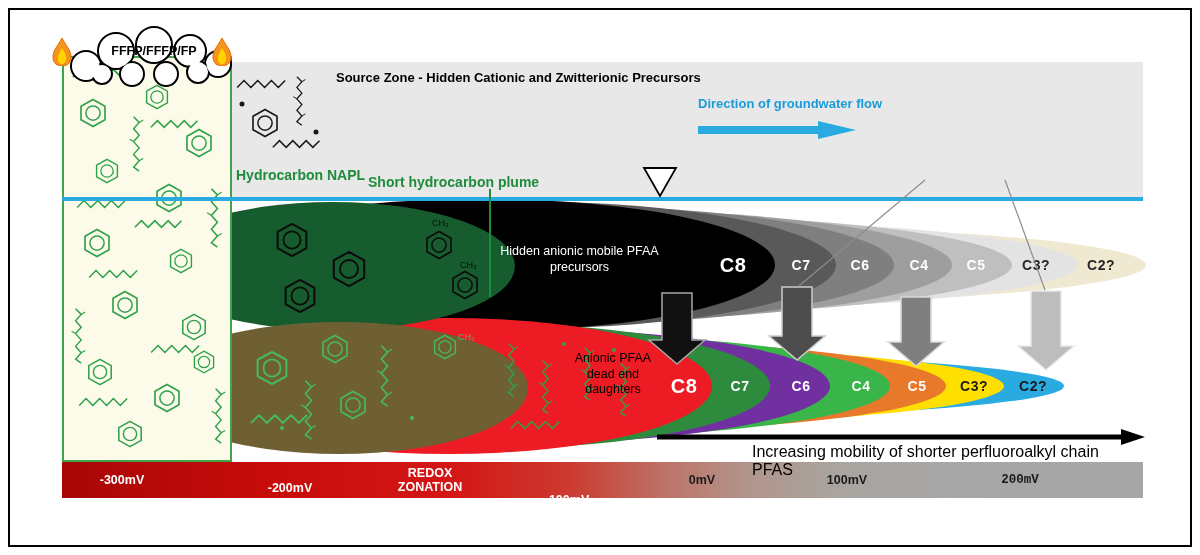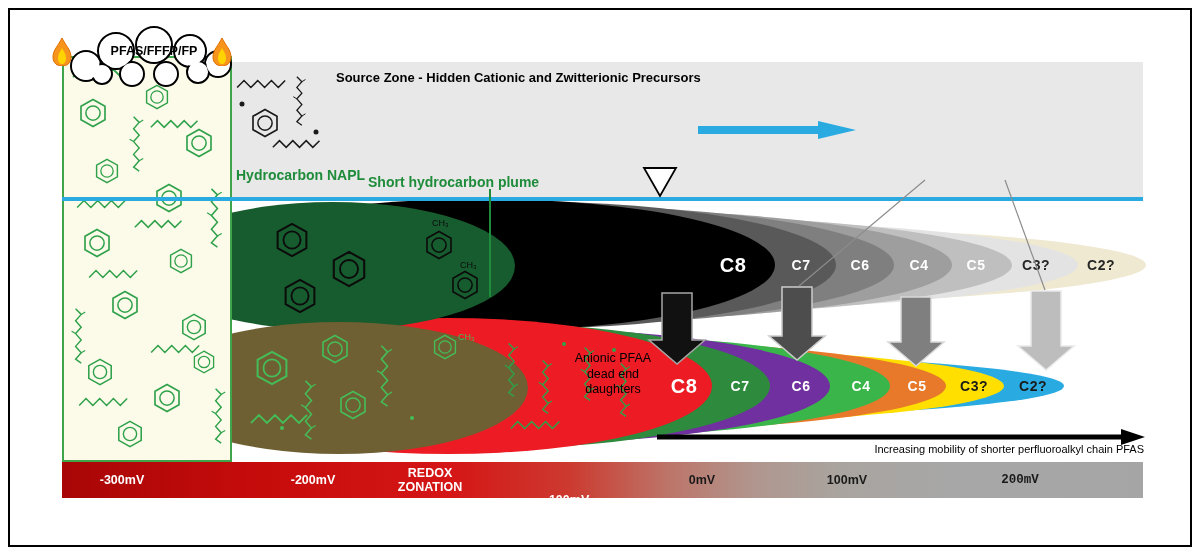--- a/index.html
+++ b/index.html
@@ -42,21 +42,21 @@
   .flame-left{left:52px;top:38px}
   .flame-right{left:212px;top:38px}
 
   .green-label{position:absolute;font-size:14px;font-weight:bold;color:#1e8c3a;z-index:12;white-space:nowrap}
   .napl-label{left:236px;top:167px}
   .shp-label{left:368px;top:174px}
   .green-vline{position:absolute;left:489px;top:189px;width:2px;height:108px;background:#1e8c3a;z-index:12}
 
   .connector-svg{position:absolute;left:0;top:0;z-index:11;pointer-events:none}
   .mobility-arrow{position:absolute;left:655px;top:429px;z-index:7}
-  .mobility-text{position:absolute;left:752px;top:443px;width:392px;text-align:right;font-size:11px;color:#000;z-index:7}
+  .mobility-text{position:absolute;left:752px;top:443px;width:392px;text-align:left;font-size:16px;color:#000;z-index:7}
 </style>
 </head>
 <body>
 
 <svg width="0" height="0" style="position:absolute">
  <defs>
   <symbol id="benzene" viewBox="0 0 40 40">
    <polygon points="20,2 36,11 36,29 20,38 4,29 4,11" fill="none" stroke="currentColor" stroke-width="2.2"></polygon>
    <circle cx="20" cy="20" r="9.5" fill="none" stroke="currentColor" stroke-width="2"></circle>
   </symbol>
@@ -71,21 +71,21 @@
   </symbol>
  </defs>
 </svg>
 
 <div class="canvas" id="canvas">
 
   <div class="frame"></div>
 
   <div class="redox-bar" id="redox-bar">
       <div class="redox-tick" style="left: 60px; color: rgb(255, 255, 255);">-300mV</div>
-      <div class="redox-tick" style="left: 251px; color: rgb(255, 255, 255);">-200mV</div>
+      <div class="redox-tick" style="left: 228px; color: rgb(255, 255, 255); margin-top: 8px;">-200mV</div>
       <div class="redox-tick" style="left: 368px; color: rgb(255, 255, 255);">REDOX
 ZONATION</div>
       <div class="redox-tick" style="left: 505px; color: rgb(255, 255, 255); margin-top: 20px;">-100mV</div>
       <div class="redox-tick" style="left: 640px; color: rgb(26, 26, 26);">0mV</div>
       <div class="redox-tick" style="left: 785px; color: rgb(26, 26, 26);">100mV</div>
       <div class="redox-tick" style="left: 958px; color: rgb(26, 26, 26); font-family: Liberation Mono, monospace;">200mV</div>
     </div>
 
   <div class="plume green-plume"></div>
   <div class="plume olive-plume"></div>
@@ -114,20 +114,21 @@
   <svg class="scrib" style="left:494px;top:334px;color:#2fa14b" width="160" height="104">
     <use href="#vchain" x="10" y="2" width="14" height="68"></use>
     <use href="#vchain" x="44" y="14" width="14" height="78"></use>
     <use href="#vchain" x="86" y="4" width="14" height="72"></use>
     <use href="#vchain" x="122" y="24" width="14" height="64"></use>
     <use href="#chain" x="16" y="84" width="52" height="14"></use>
     <circle cx="70" cy="10" r="2" fill="currentColor"></circle>
     <circle cx="120" cy="16" r="2" fill="currentColor"></circle>
   </svg>
 
+  <div class="upper-caption">Hidden anionic mobile PFAA precursors</div>
   <div class="lower-caption">Anionic PFAA dead end daughters</div>
 
   <div class="water-line"></div>
   <svg class="triangle-svg" width="36" height="32">
     <polygon points="2,2 34,2 18,30" fill="#fff" stroke="#000" stroke-width="1.8"></polygon>
   </svg>
 
   <div class="left-column">
     <svg class="col-scribbles" width="164" height="400" viewBox="0 0 164 400" style="color:#2fa14b">
       <use href="#chain" x="8" y="8" width="60" height="14"></use>
@@ -160,20 +161,21 @@
   <div class="gray-panel">
     <svg class="panel-structure" width="102" height="80">
       <use href="#chain" x="2" y="4" width="56" height="12"></use>
       <use href="#vchain" x="60" y="2" width="14" height="50"></use>
       <use href="#benzene" x="18" y="34" width="30" height="30"></use>
       <use href="#chain" x="40" y="64" width="50" height="12"></use>
       <circle cx="10" cy="30" r="2.5" fill="currentColor"></circle>
       <circle cx="84" cy="58" r="2.5" fill="currentColor"></circle>
     </svg>
     <div class="panel-title">Source Zone - Hidden Cationic and Zwitterionic Precursors</div>
+    <div class="flow-label">Direction of groundwater flow</div>
     <svg class="flow-arrow" width="160" height="20">
       <polygon points="0,6 120,6 120,1 158,10 120,19 120,14 0,14" fill="#29abe2"></polygon>
     </svg>
   </div>
 
   <svg class="cloud-svg" width="188" height="62" viewBox="0 0 188 62">
     <g stroke="#000" stroke-width="2" fill="#fff">
       <circle cx="26" cy="40" r="15"></circle>
         <circle cx="56" cy="25" r="18"></circle>
         <circle cx="94" cy="19" r="18"></circle>
@@ -189,21 +191,21 @@
         <circle cx="56" cy="25" r="16.5"></circle>
         <circle cx="94" cy="19" r="16.5"></circle>
       <circle cx="130" cy="25" r="14.5"></circle>
         <circle cx="158" cy="38" r="11.5"></circle>
         <circle cx="138" cy="46" r="9.5"></circle>
       <circle cx="106" cy="48" r="10.5"></circle>
         <circle cx="72" cy="48" r="10.5"></circle>
         <circle cx="42" cy="48" r="8.5"></circle>
     </g>
   </svg>
-  <div class="cloud-label">PFAS/FFFP/FP</div>
+  <div class="cloud-label">FFFP/FFFP/FP</div>
   <svg class="flame flame-left" width="20" height="28">
     <path d="M10 0 C6 8 1 12 1 19 C1 25 5 28 10 28 C15 28 19 25 19 19 C19 12 14 8 10 0 Z" fill="#f7941d" stroke="#e06c00" stroke-width="1"></path>
     <path d="M10 10 C8 14 6 16 6 20 C6 24 7.8 26 10 26 C12.2 26 14 24 14 20 C14 16 12 14 10 10 Z" fill="#ffd400"></path>
   </svg>
   <svg class="flame flame-right" width="20" height="28">
     <path d="M10 0 C6 8 1 12 1 19 C1 25 5 28 10 28 C15 28 19 25 19 19 C19 12 14 8 10 0 Z" fill="#f7941d" stroke="#e06c00" stroke-width="1"></path>
     <path d="M10 10 C8 14 6 16 6 20 C6 24 7.8 26 10 26 C12.2 26 14 24 14 20 C14 16 12 14 10 10 Z" fill="#ffd400"></path>
   </svg>
 
   <div class="green-label napl-label">Hydrocarbon NAPL</div>

